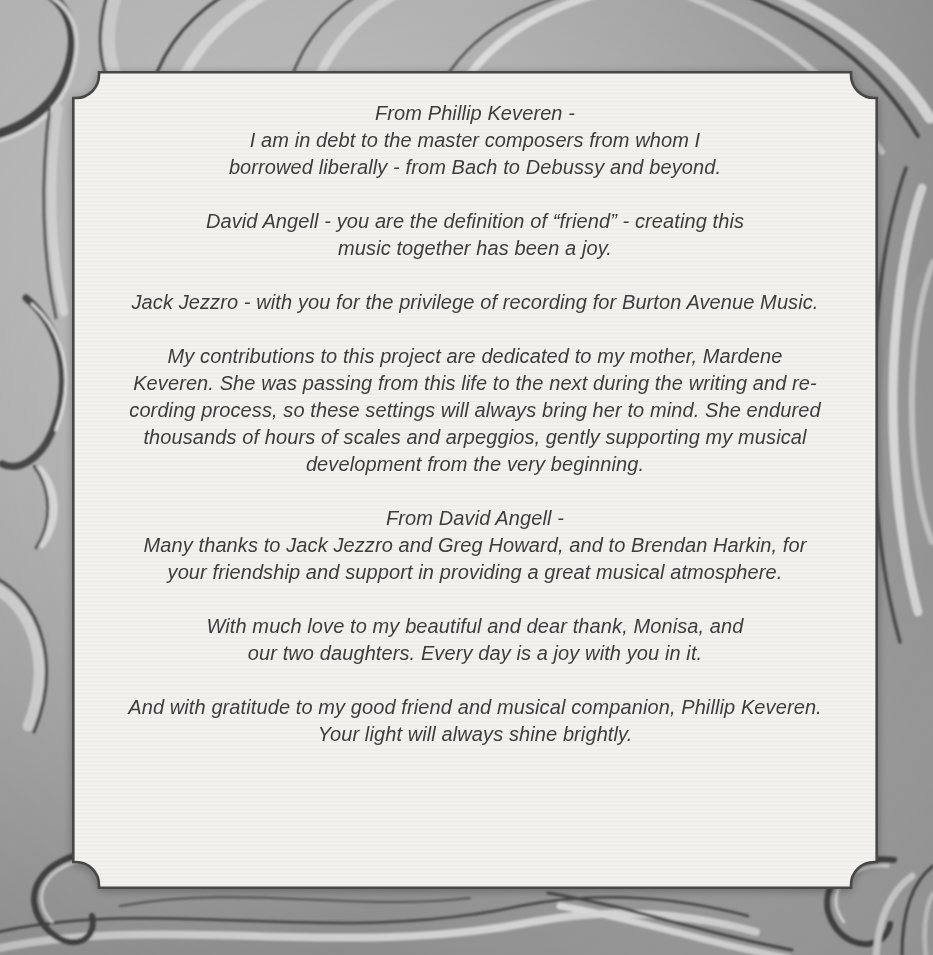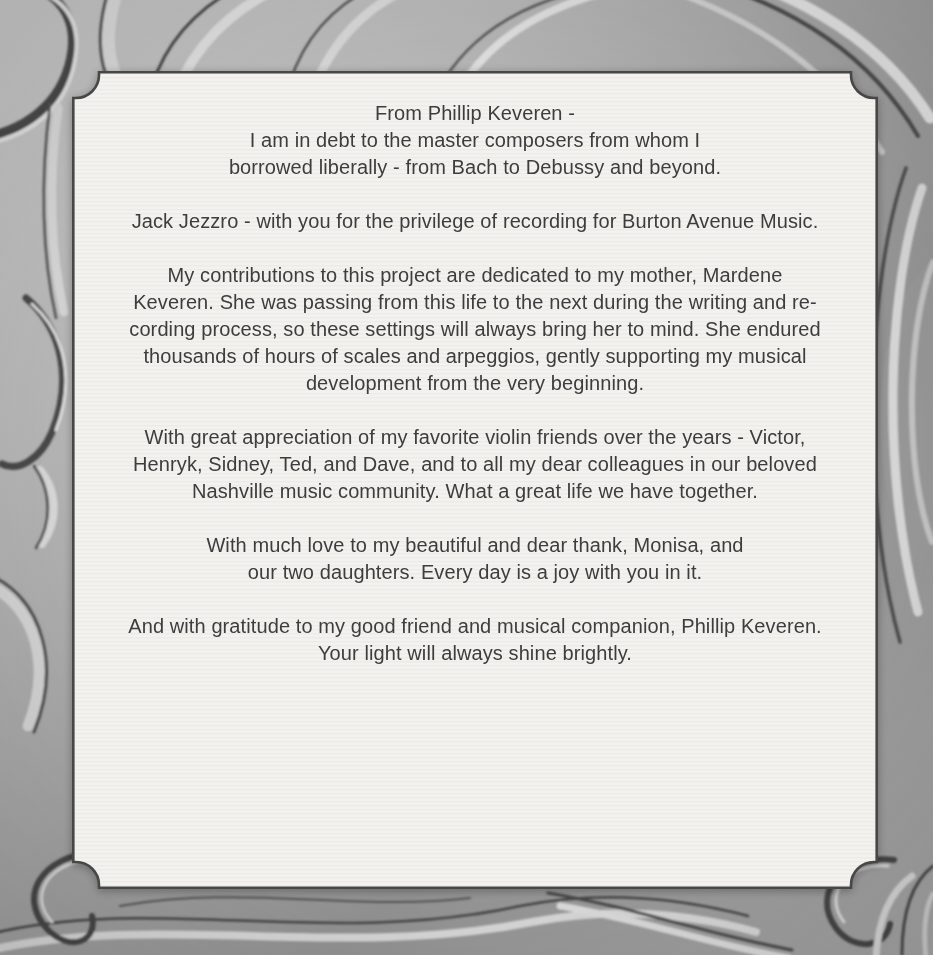--- a/index.html
+++ b/index.html
@@ -29,20 +29,21 @@
     position: absolute;
     left: 72px; top: 71px;
     width: 806px;
     padding-top: 29px;
     box-sizing: border-box;
     text-align: center;
     color: #3d3d3d;
     font-size: 20px;
     line-height: 27px;
     letter-spacing: 0.1px;
+    font-style: italic;
   }
   .text-block p {
     margin: 0 0 27px 0;
     white-space: pre;   
   }
   .text-block p:last-child { margin-bottom: 2px; }
 </style>
 </head>
 <body>
 
@@ -146,28 +147,30 @@
              A 23 23 0 0 0 779,814 L 779,816.7
              L 27,816.7 L 27,814
              A 23 23 0 0 0 4,791 L 1.3,791
              Z" fill="url(#paper)" stroke="#474747" stroke-width="2.6" stroke-linejoin="miter"></path>
   </svg>
 
   <div class="text-block">
     <p>From Phillip Keveren -
 I am in debt to the master composers from whom I
 borrowed liberally - from Bach to Debussy and beyond.</p>
+    <p>David Angell - you are the definition of “friend” - creating this
+music together has been a joy.</p>
     <p>Jack Jezzro - with you for the privilege of recording for Burton Avenue Music.</p>
     <p>My contributions to this project are dedicated to my mother, Mardene
 Keveren. She was passing from this life to the next during the writing and re-
 cording process, so these settings will always bring her to mind. She endured
 thousands of hours of scales and arpeggios, gently supporting my musical
 development from the very beginning.</p>
-    <p>With great appreciation of my favorite violin friends over the years - Victor,
-Henryk, Sidney, Ted, and Dave, and to all my dear colleagues in our beloved
-Nashville music community. What a great life we have together.</p>
+    <p>From David Angell -
+Many thanks to Jack Jezzro and Greg Howard, and to Brendan Harkin, for
+your friendship and support in providing a great musical atmosphere.</p>
     <p>With much love to my beautiful and dear thank, Monisa, and
 our two daughters. Every day is a joy with you in it.</p>
     <p>And with gratitude to my good friend and musical companion, Phillip Keveren.
 Your light will always shine brightly.</p>
   </div>
 
 </div>
 
 </body></html>

